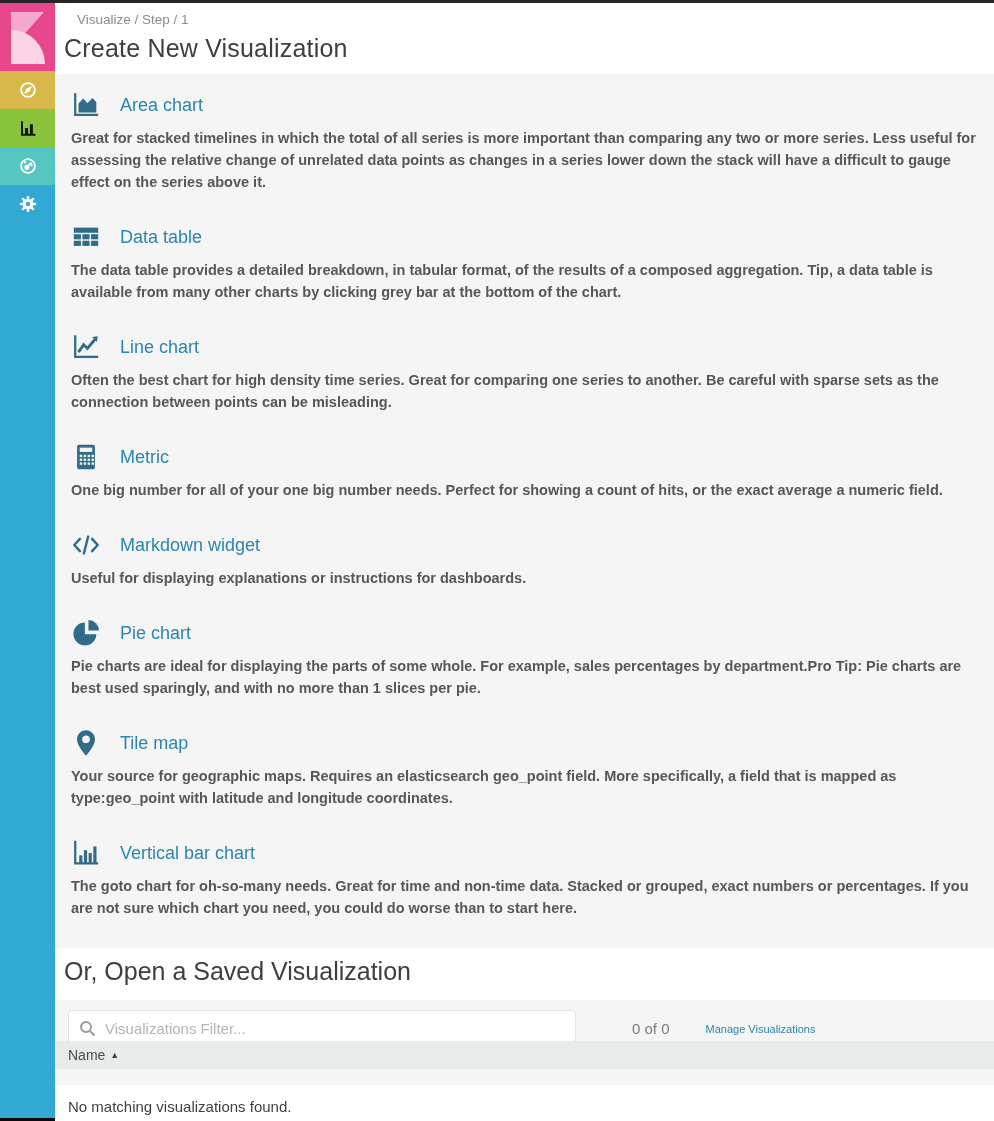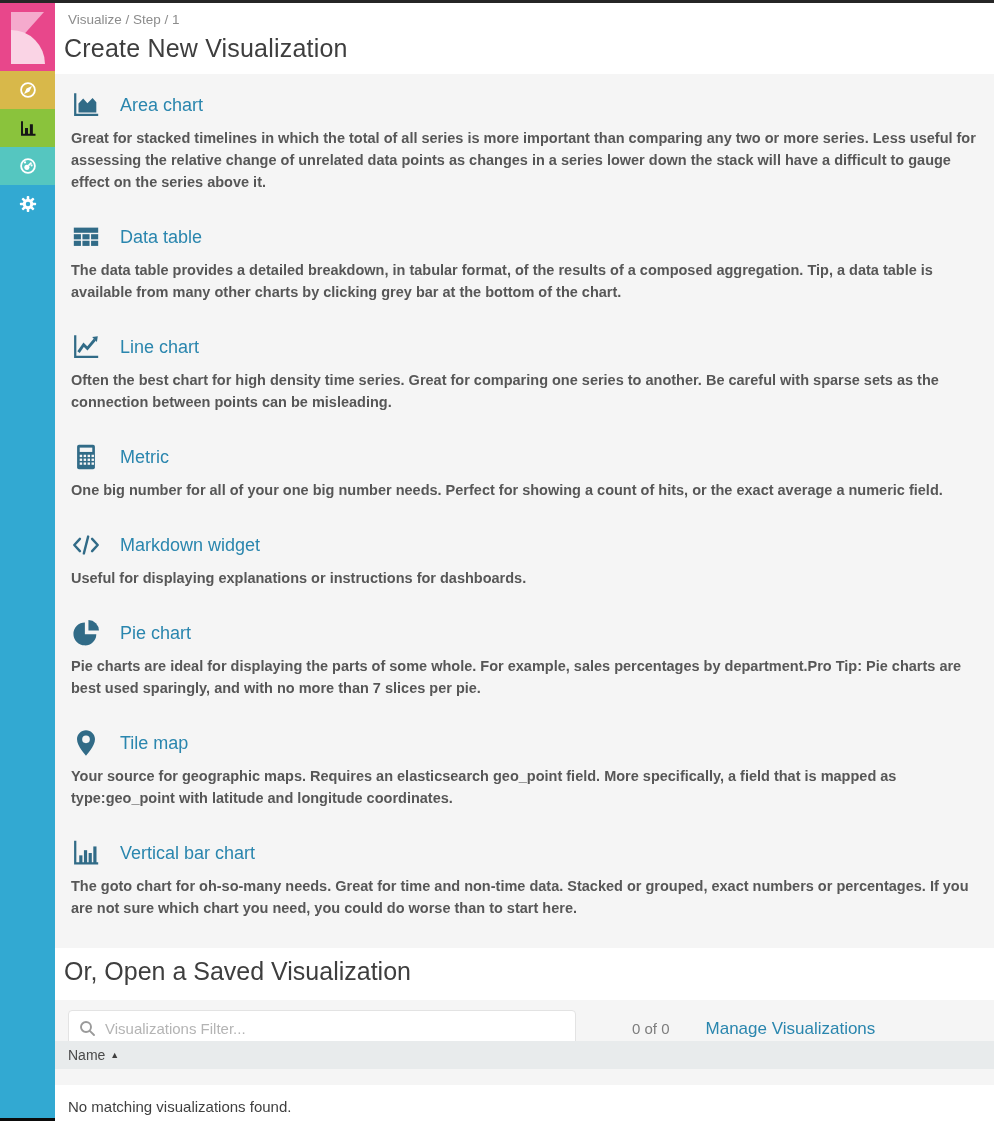--- a/index.html
+++ b/index.html
@@ -16,21 +16,21 @@
   .nav { width:55px; height:38px; display:flex; align-items:center; justify-content:center; color:#fff; cursor:pointer; }
   .nav.discover  { background:var(--gold); }
   .nav.visualize { background:var(--green); color:#161616; }
   .nav.dashboard { background:var(--teal); }
   .nav.settings  { background:var(--blue); }
   .nav svg { display:block; }
   .corner { position:absolute; left:0; bottom:0; width:55px; height:3px; background:#0b0b0b; }
 
   
   .main { position:absolute; top:3px; left:55px; right:0; bottom:0; background:#fff; }
-  .breadcrumb { padding:9px 0 0 13px; font-size:13.5px; color:var(--muted); }
+  .breadcrumb { padding:9px 0 0 22px; font-size:13.5px; color:var(--muted); }
   .page-title { margin:7px 0 0 9px; font-size:25px; font-weight:400; color:var(--heading); letter-spacing:0.2px; }
 
   .wizard-panel { margin-top:11px; height:874px; background:var(--panel); padding:16px 6px 0 16px; overflow:hidden; }
   .chart-type { margin-bottom:29px; }
   .ct-head { display:flex; align-items:center; text-decoration:none; cursor:pointer; }
   .ct-icon { width:34px; color:var(--icon); display:flex; align-items:center; }
   .ct-icon svg { display:block; }
   .ct-label { margin-left:15px; font-size:18px; color:var(--link); }
   .ct-desc { margin:7px 0 0 0; max-width:922px; font-size:14.5px; line-height:22px; color:var(--text);font-weight:bold; }
 
@@ -38,21 +38,21 @@
   .saved-panel { margin-top:9px; height:85px; background:var(--panel); position:relative; }
   .filter-row { display:flex; align-items:center; padding:10px 20px 0 13px; }
   .filter-box { position:relative; width:508px; }
   .filter-box input {
     width:100%; height:37px; border:1px solid #e3e3e3; border-radius:4px; background:#fff;
     padding:0 10px 0 36px; font-size:15px; font-family:"Liberation Sans", sans-serif; color:#444; outline:none;
   }
   .filter-box input::placeholder { color:#b4b4b4; }
   .search-glyph { position:absolute; left:11px; top:10px; color:#9a9a9a; }
   .result-count { margin-left:56px; font-size:15px; color:#7d7d7d; }
-  .manage-link { margin-left:36px; font-size:17px; color:var(--link); text-decoration:none; cursor:pointer; }
+  .manage-link { margin-left:36px; font-size:11px; color:var(--link); text-decoration:none; cursor:pointer; }
   .table-header { position:absolute; left:0; right:0; bottom:16px; height:28px; background:var(--headerRow);
     display:flex; align-items:center; padding-left:13px; font-size:14px; color:#4a4a4a; cursor:pointer; }
   .sort-caret { font-size:9px; margin-left:5px; color:#3f3f3f; }
   .empty-row { padding:13px 13px; font-size:15px; color:#3f3f3f; background:#fff; }
 </style>
 </head>
 <body>
 
 <div class="topbar"></div>
 
@@ -211,21 +211,21 @@
     <div class="chart-type">
       <a class="ct-head">
         <span class="ct-icon">
           <svg width="30" height="30" viewBox="0 0 32 32" fill="currentColor">
             <path d="M14.8 17.2 L14.8 4.8 A12.2 12.2 0 1 0 27 17.2 Z"></path>
             <path d="M18.6 13.4 L18.6 2.2 A11.2 11.2 0 0 1 29.8 13.4 Z"></path>
           </svg>
         </span>
         <span class="ct-label">Pie chart</span>
       </a>
-      <p class="ct-desc">Pie charts are ideal for displaying the parts of some whole. For example, sales percentages by department.Pro Tip: Pie charts are best used sparingly, and with no more than 7 slices per pie.</p>
+      <p class="ct-desc">Pie charts are ideal for displaying the parts of some whole. For example, sales percentages by department.Pro Tip: Pie charts are best used sparingly, and with no more than 1 slices per pie.</p>
     </div>
 
     <div class="chart-type">
       <a class="ct-head">
         <span class="ct-icon">
           <svg width="30" height="30" viewBox="0 0 32 32">
             <path fill-rule="evenodd" fill="currentColor" d="M16 2.5 C10.7 2.5 6.4 6.8 6.4 12.1 C6.4 19.3 16 29.5 16 29.5 C16 29.5 25.6 19.3 25.6 12.1 C25.6 6.8 21.3 2.5 16 2.5 Z M16 16.2 A4.1 4.1 0 1 1 16 8 A4.1 4.1 0 0 1 16 16.2 Z"></path>
           </svg>
         </span>
         <span class="ct-label">Tile map</span>

